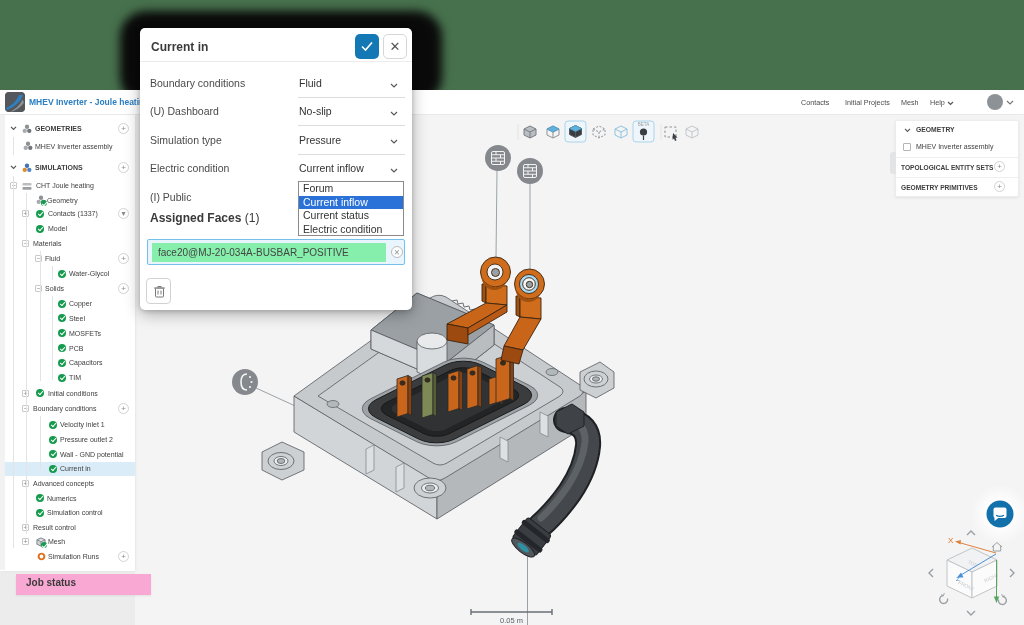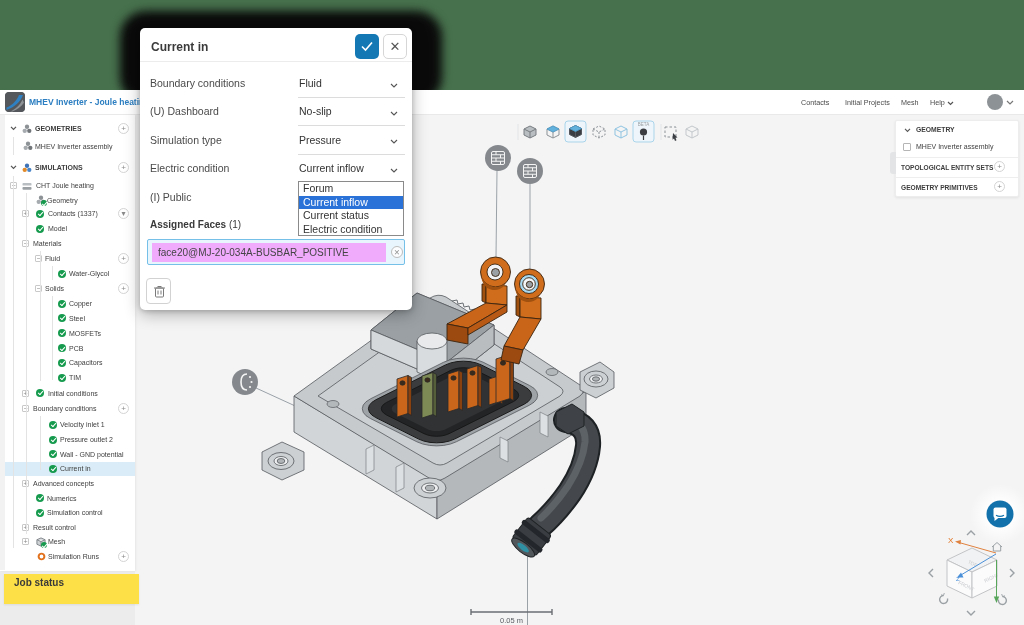--- a/index.html
+++ b/index.html
@@ -8,21 +8,21 @@
   .abs { position:absolute; }
 
   
   #topbar { position:absolute; left:0; top:90; top:90px; width:1024px; height:25px; background:#fff; border-bottom:1px solid #e9e9e9; z-index:3; }
   #logo { position:absolute; left:5px; top:2px; width:20px; height:20px; border-radius:4px; background:#595d61; overflow:hidden; }
   #title { position:absolute; left:29px; top:7px; font-size:8.5px; font-weight:bold; color:#2b7ec1; white-space:nowrap; }
   .navlink { position:absolute; top:8px; font-size:7.2px; color:#4a4a4a; }
 
   
   #leftpanel { position:absolute; left:0; top:115px; width:135px; height:456px; background:#fff; z-index:2; box-shadow:1px 0 2px rgba(0,0,0,0.06); }
-  #jobstatus { position:absolute; left:4px; top:574px; width:135px; height:30px; background:#fde047; z-index:2; box-shadow:0 1px 2px rgba(0,0,0,0.08); }
+  #jobstatus { position:absolute; left:16px; top:574px; width:135px; height:21px; background:#f9a8d4; z-index:2; box-shadow:0 1px 2px rgba(0,0,0,0.08); }
   #jobstatus span { position:absolute; left:10px; top:3px; font-size:10px; font-weight:bold; color:#3a3a3a; }
   #belowpanel { position:absolute; left:0; top:570px; width:135px; height:55px; background:#ececec; z-index:1; }
   .exp { position:absolute; width:7px; height:7px; border:1px solid #c9c9c9; background:#fff; border-radius:1px; color:#888; font-size:7px; line-height:5px; text-align:center; }
   .plusc { position:absolute; width:11px; height:11px; border:1px solid #d4d4d4; border-radius:50%; background:#fff; color:#8a8a8a; font-size:8px; line-height:9px; text-align:center; }
   .chk { position:absolute; width:8px; height:8px; border-radius:50%; background:#169b4e; }
   .chk:after { content:""; position:absolute; left:1.8px; top:2.2px; width:3.8px; height:1.8px; border-left:1.2px solid #fff; border-bottom:1.2px solid #fff; transform:rotate(-48deg); }
   .gline { position:absolute; width:1px; background:#e3e3e3; }
 
   
   #canvas { position:absolute; left:135px; top:115px; width:889px; height:510px; background:#f4f4f5; z-index:1; }
@@ -38,21 +38,21 @@
   #btn-x { position:absolute; left:243px; top:6px; width:24px; height:25px; background:#fff; border:1px solid #d6d6d6; border-radius:5px; color:#555; font-size:13px; text-align:center; line-height:23px; }
   #dlg-divider { position:absolute; left:0; top:33px; width:272px; height:1px; background:#ececec; }
   .frow-lbl { position:absolute; left:10px; font-size:10.5px; color:#4a4a4a; }
   .frow-val { position:absolute; left:159px; font-size:10.5px; color:#333; }
   .frow-line { position:absolute; left:158px; width:107px; height:1px; background:#dcdcdc; }
   .frow-ch { position:absolute; left:250px; width:8px; height:8px; color:#555; }
   #dropdown { position:absolute; left:158px; top:153px; width:106px; height:55px; background:#fff; border:1px solid #8a8a8a; z-index:12; font-size:10.5px; color:#333; }
   .ditem { height:13.7px; line-height:13.7px; padding-left:4px; white-space:nowrap; }
   .dsel { background:#2a71d8; color:#fff; }
   #facesbox { position:absolute; left:7px; top:211px; width:258px; height:26px; background:#e9f5fc; border:1px solid #74c0e8; border-radius:2px; }
-  #facechip { position:absolute; left:4px; top:3px; width:234px; height:19px; background:#f0abfc; font-size:10px; color:#444; line-height:19px; padding-left:6px; white-space:nowrap; }
+  #facechip { position:absolute; left:4px; top:3px; width:234px; height:19px; background:#86efac; font-size:10px; color:#444; line-height:19px; padding-left:6px; white-space:nowrap; }
   #facex { position:absolute; left:243px; top:6px; width:12px; height:12px; border:1px solid #bcbcbc; border-radius:50%; background:#fbfdfe; color:#909090; font-size:7.5px; text-align:center; line-height:11px; }
   #trashbtn { position:absolute; left:6px; top:250px; width:25px; height:26px; background:#fff; border:1px solid #d2d2d2; border-radius:4px; }
 </style>
 </head>
 <body>
 
 <div id="blackblob" style="position:absolute;left:120px;top:11px;width:322px;height:92px;background:#0a0a0a;border-radius:26px;filter:blur(5px);z-index:0;"></div>
 
 <div id="canvas"></div>
 <svg class="abs" style="left:0;top:0;z-index:2;" width="1024" height="625" viewBox="0 0 1024 625">
@@ -479,21 +479,21 @@
   <div class="frow-line" style="top:125.5px;"></div>
 
   <div class="frow-lbl" style="top:134px;">Electric condition</div>
   <div class="frow-val" style="top:134px;">Current inflow</div>
   <svg class="frow-ch" style="top:138.5px;" viewBox="0 0 8 6">
       <path d="M1 1 L4 4 L7 1" stroke="#555" stroke-width="1.1" fill="none"></path>
     </svg>
 
   <div class="frow-lbl" style="top:163px;">(I) Public</div>
 
-  <div class="frow-lbl" style="top:191px;font-weight:bold;color:#3a3a3a;font-size:10px;">Assigned Faces <span style="font-weight:normal;">(1)</span></div>
+  <div class="frow-lbl" style="top:183px;font-weight:bold;color:#3a3a3a;font-size:12px;">Assigned Faces <span style="font-weight:normal;">(1)</span></div>
 
   <div id="facesbox">
     <div id="facechip">face20@MJ-20-034A-BUSBAR_POSITIVE</div>
     <div id="facex">✕</div>
   </div>
 
   <div id="trashbtn">
     <svg width="25" height="26" viewBox="0 0 25 26">
       <g stroke="#7a7a7a" stroke-width="1" fill="none">
         <rect x="8.5" y="9" width="8" height="9" rx="1"></rect>

